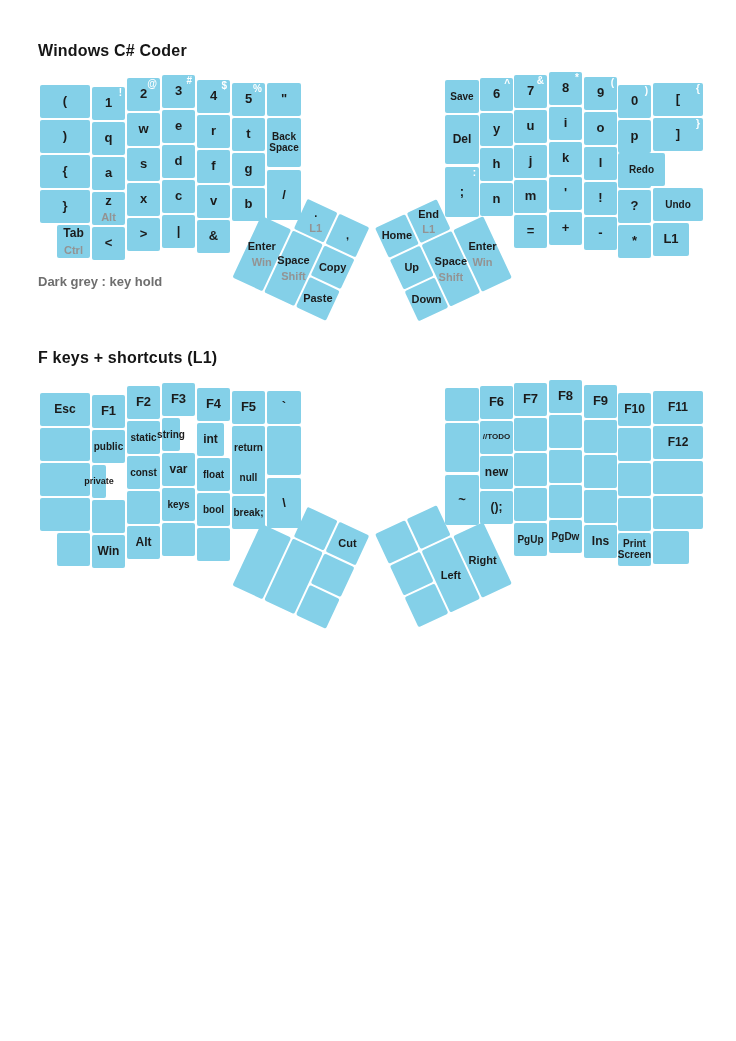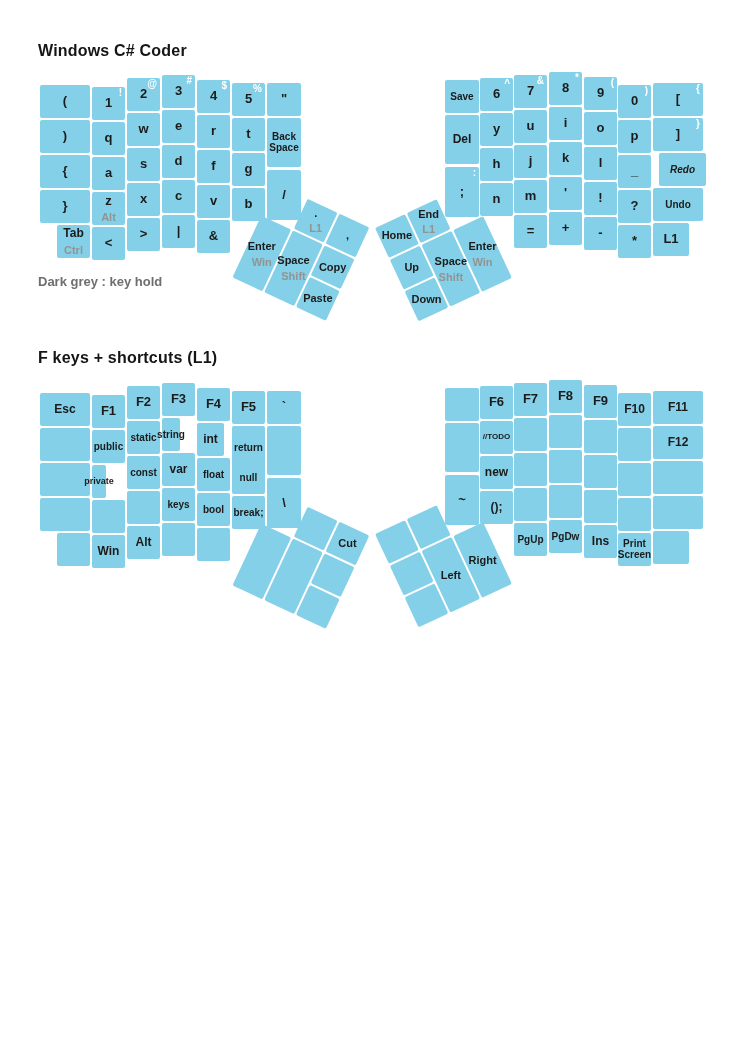--- a/index.html
+++ b/index.html
@@ -307,21 +307,21 @@
     <div class="key" style="left: 584px; top: 147px; width: 33px; height: 33px;">
       <div class="lbl">
         <span class="tap fz13">l</span>
       </div>
     </div>
     <div class="key" style="left: 618px; top: 155px; width: 33px; height: 33px;">
       <div class="lbl">
         <span class="tap fz13">_</span>
       </div>
     </div>
-    <div class="key" style="left: 659px; top: 153px; width: 47px; height: 33px; font-style: italic;">
+    <div class="key" style="left: 618px; top: 153px; width: 47px; height: 33px;">
       <div class="lbl">
         <span class="tap fz10">Redo</span>
       </div>
     </div>
     <div class="key" style="left: 445px; top: 167px; width: 34px; height: 50px;">
       <span class="sup">:</span>
       <div class="lbl">
         <span class="tap fz13">;</span>
       </div>
     </div>

